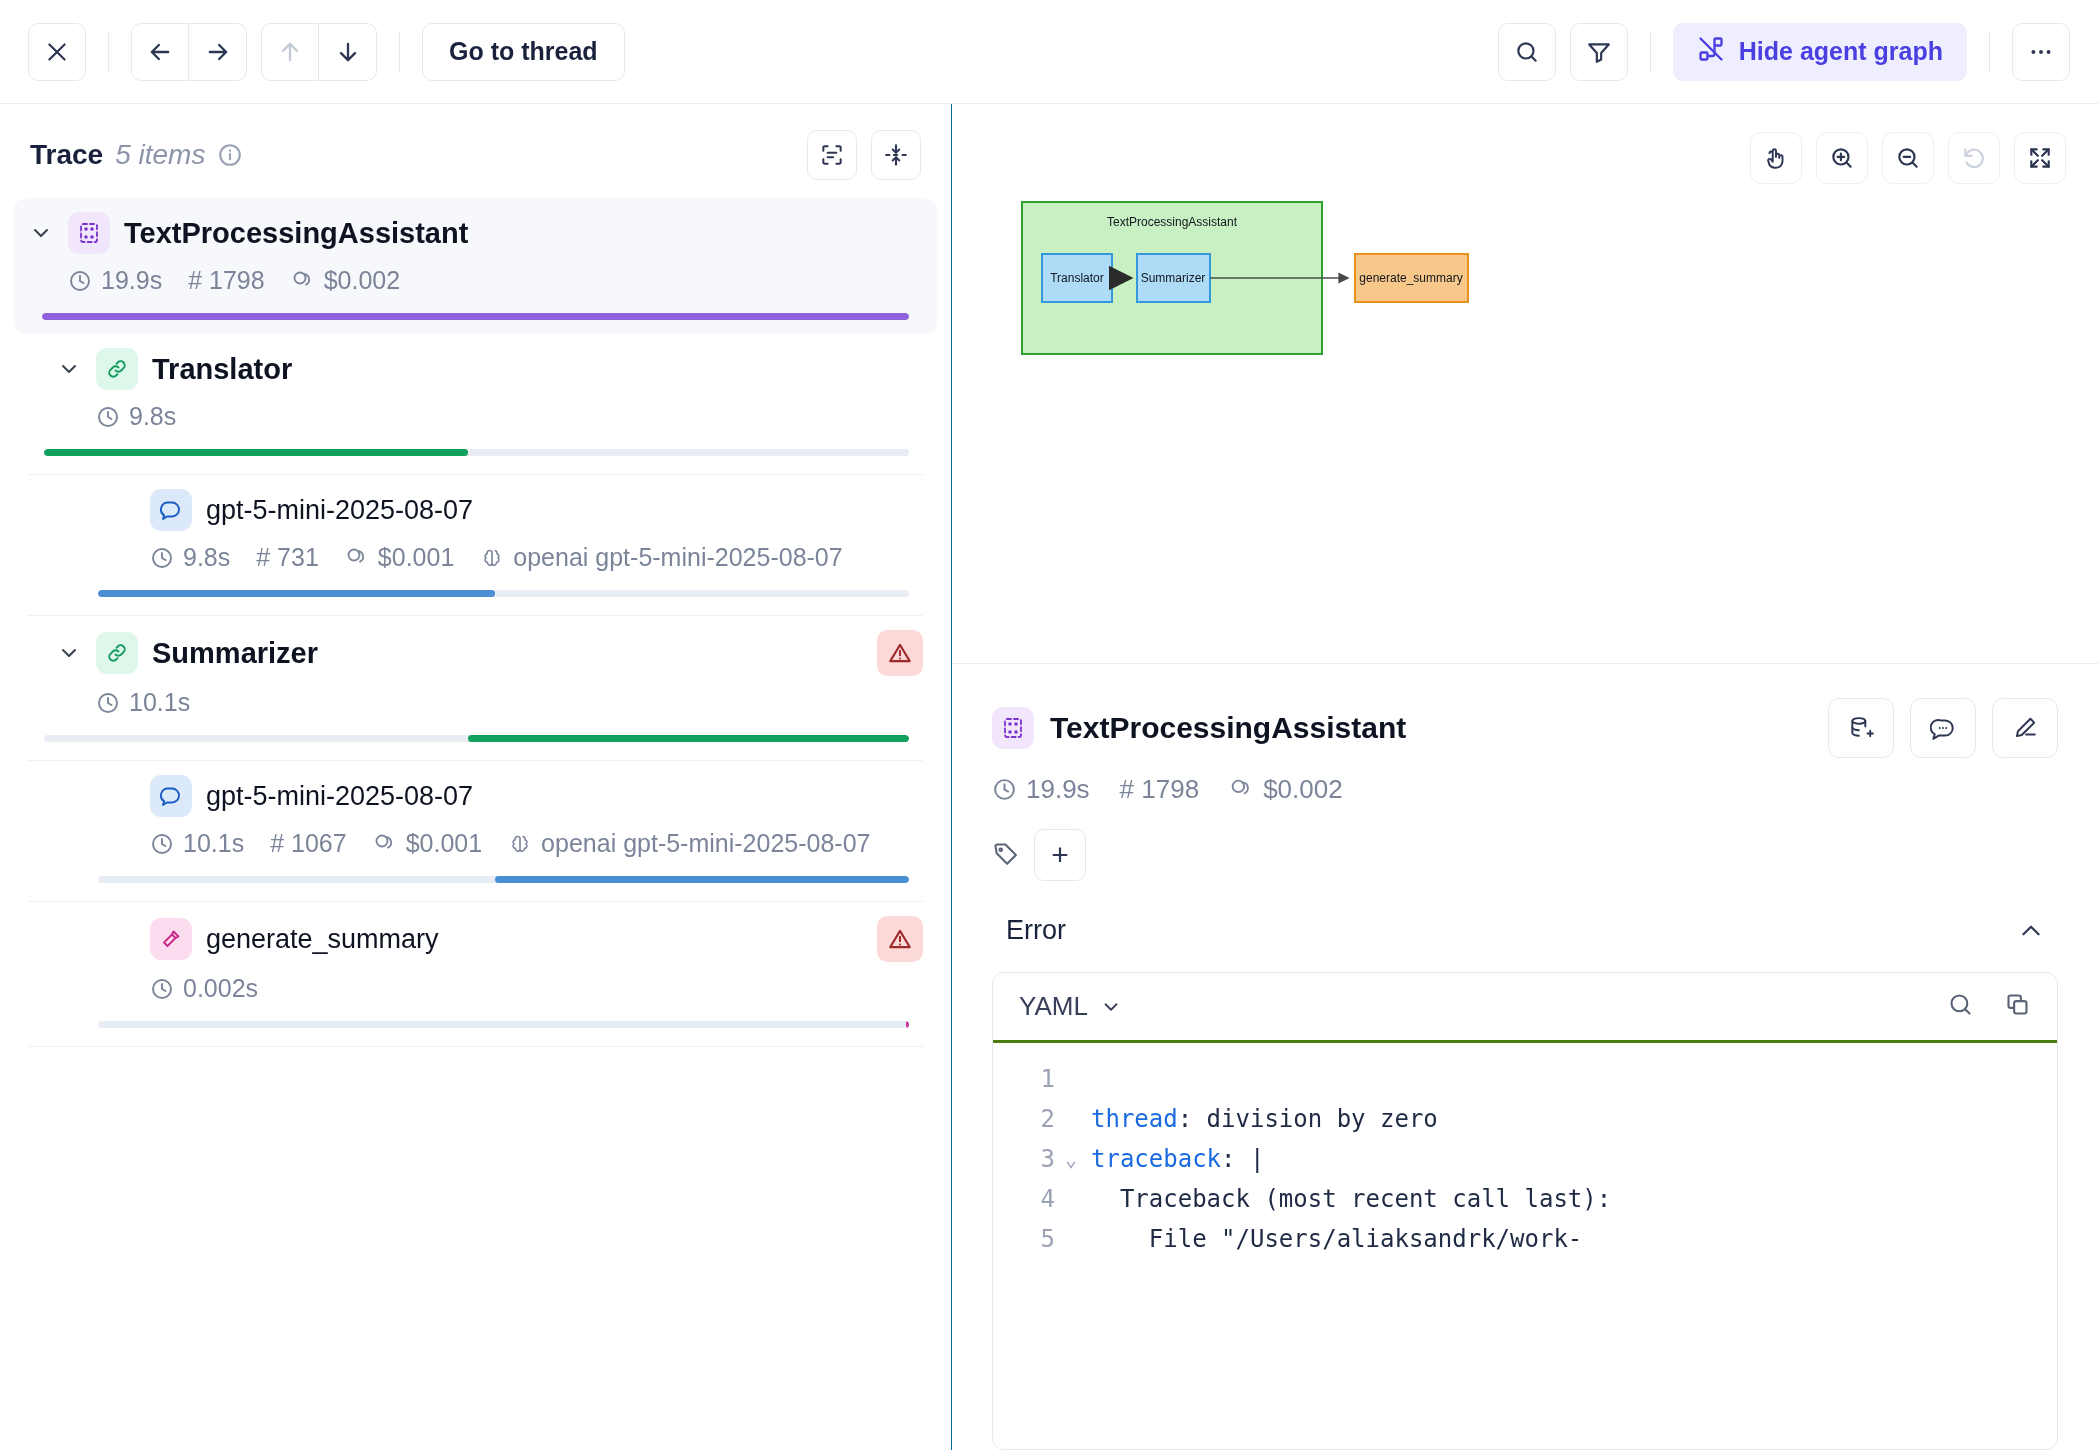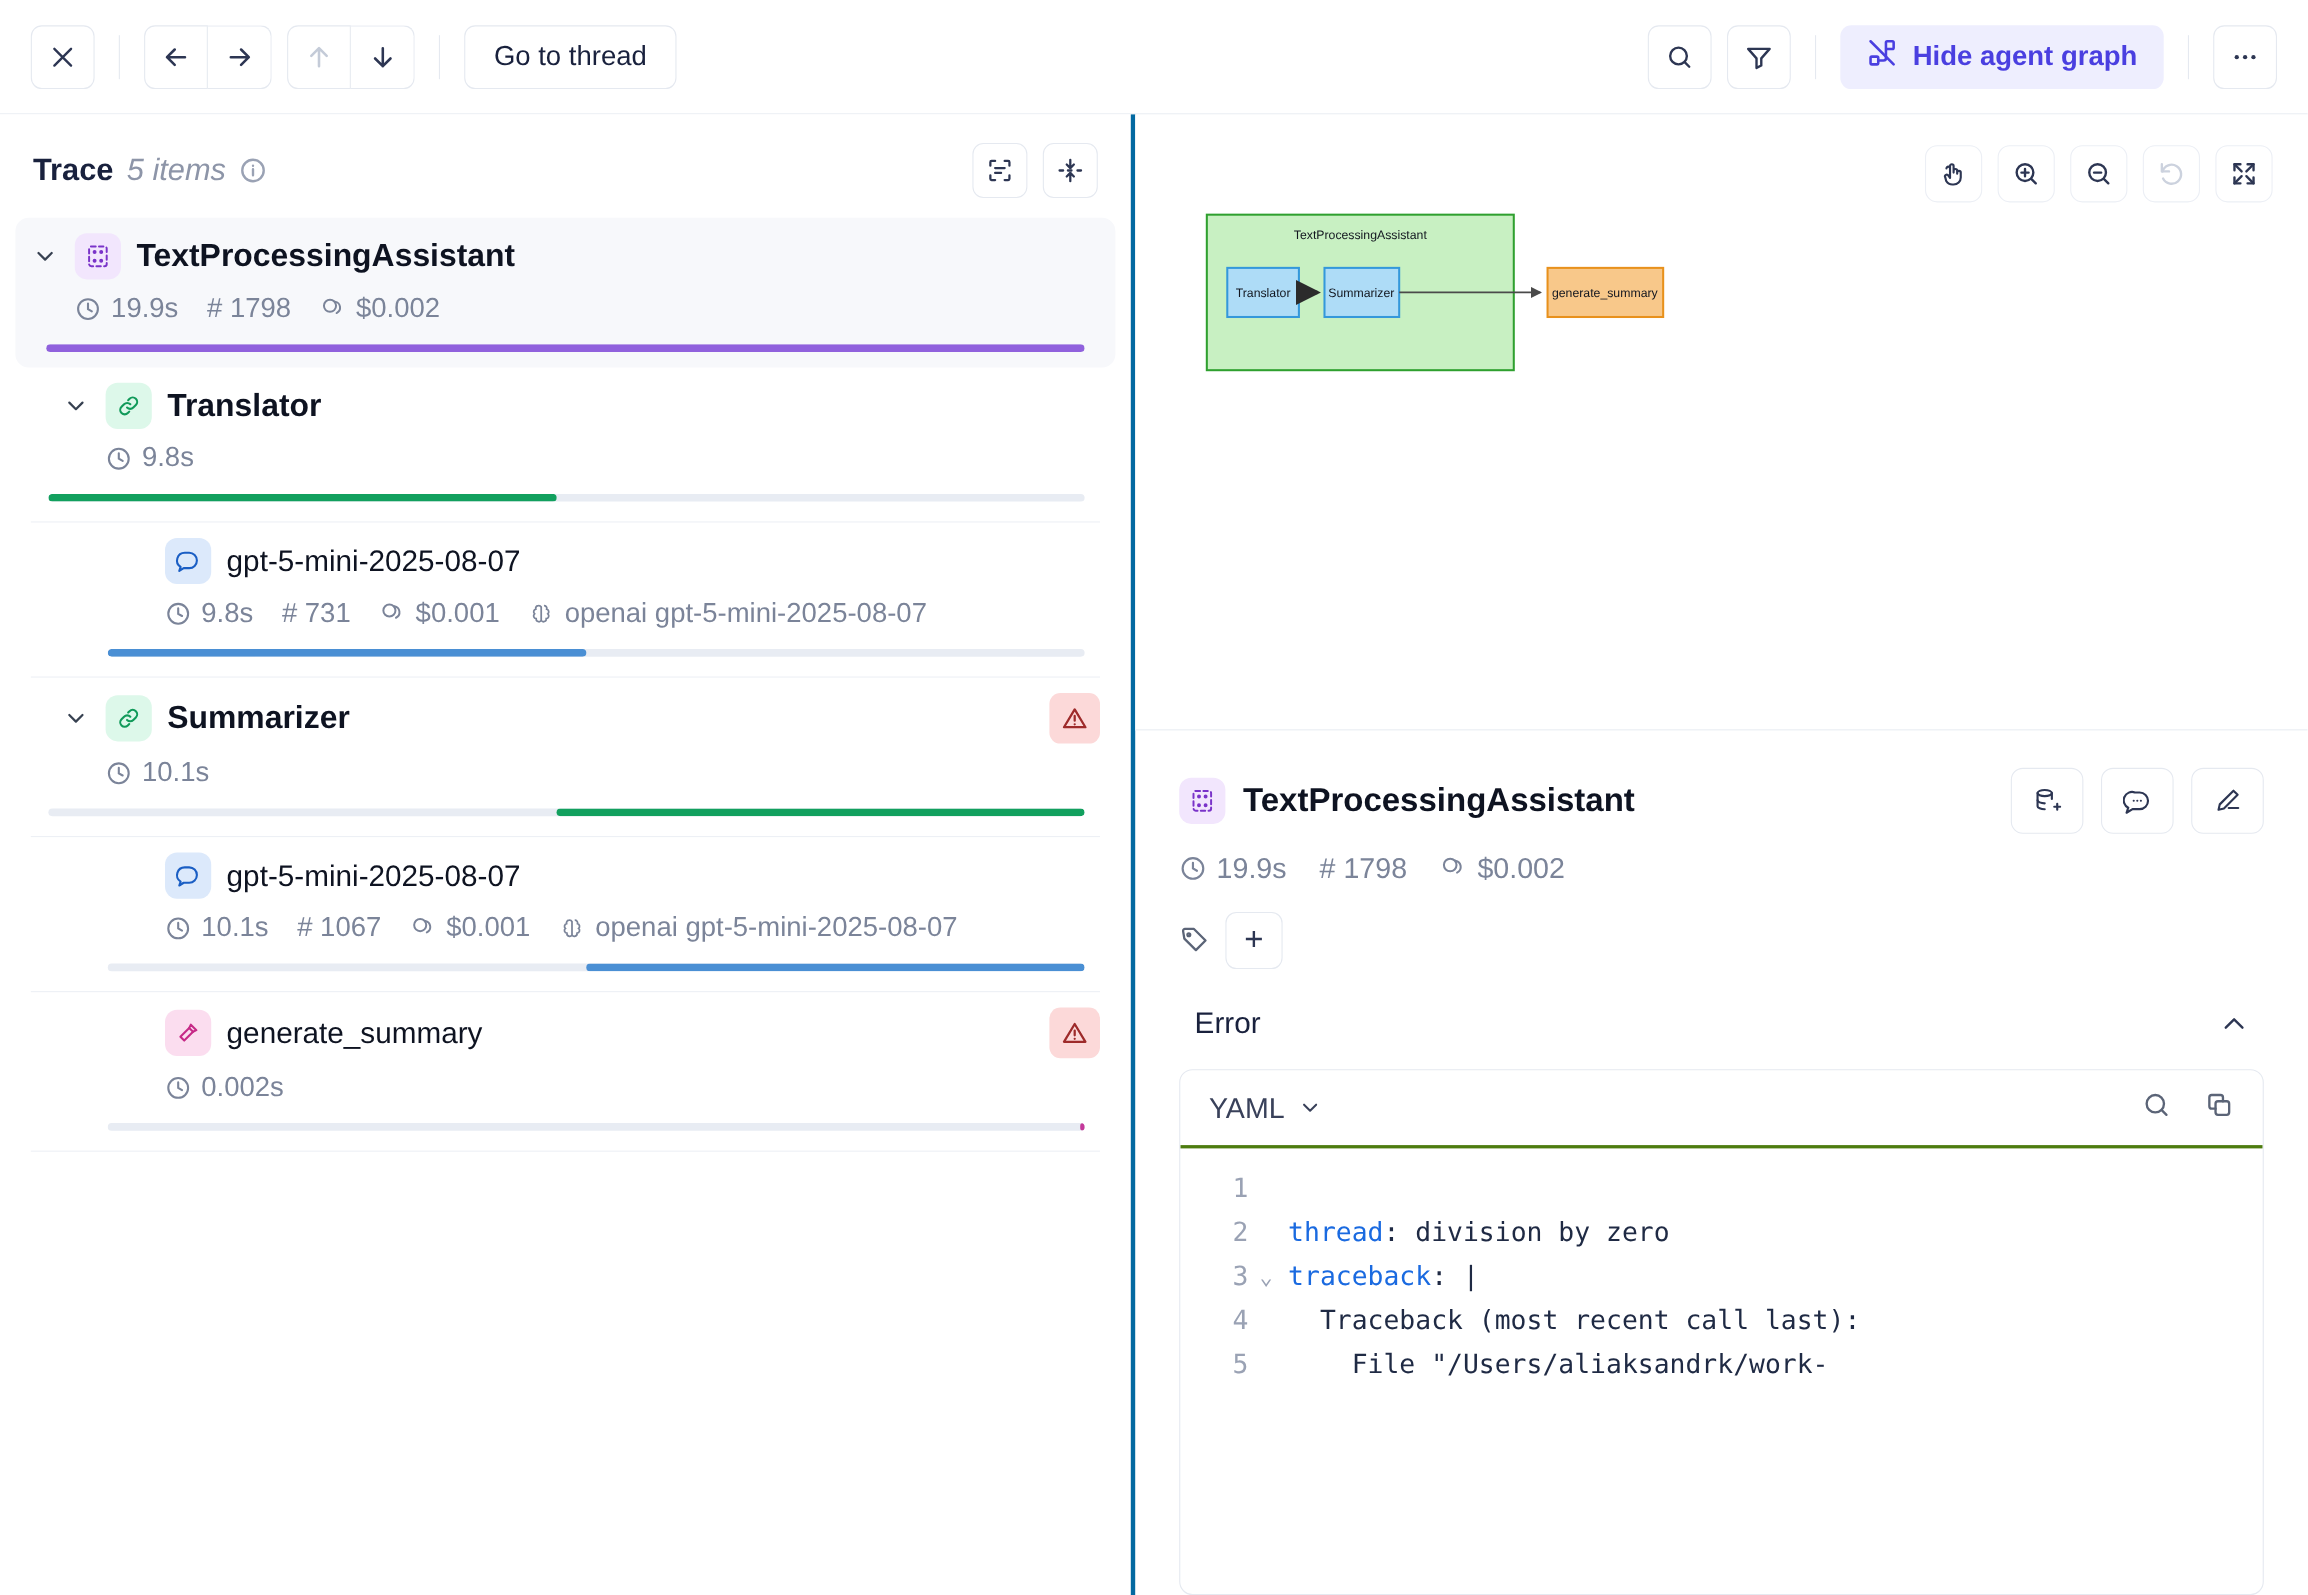--- a/index.html
+++ b/index.html
@@ -40,21 +40,21 @@
   .divider-v {
     width: 1px; height: 40px; background: #e5e9f0; margin: 0 22px;
   }
   .ghost-btn {
     height: 58px;
     padding: 0 26px;
     border: 1px solid #e5e9f0;
     border-radius: 10px;
     background: #fff;
     font-size: 25px;
-    font-weight: 400;
+    font-weight: 700;
     color: #19213d;
     display: flex; align-items: center;
     cursor: pointer;
   }
   .accent-btn {
     height: 58px;
     padding: 0 24px;
     border: none;
     border-radius: 10px;
     background: #eeeefe;
@@ -65,22 +65,22 @@
     cursor: pointer;
   }
   .gap-sm { width: 14px; }
 
   
   .body {
     display: flex;
     height: calc(1450px - 104px);
   }
   .left-pane {
-    width: 1032px;
-    border-right: 4px solid #0369a1;
+    width: 952px;
+    border-right: 1px solid #0369a1;
     background: #fff;
     overflow: hidden;
   }
   .right-pane {
     flex: 1;
     display: flex;
     flex-direction: column;
     overflow: hidden;
   }
 

